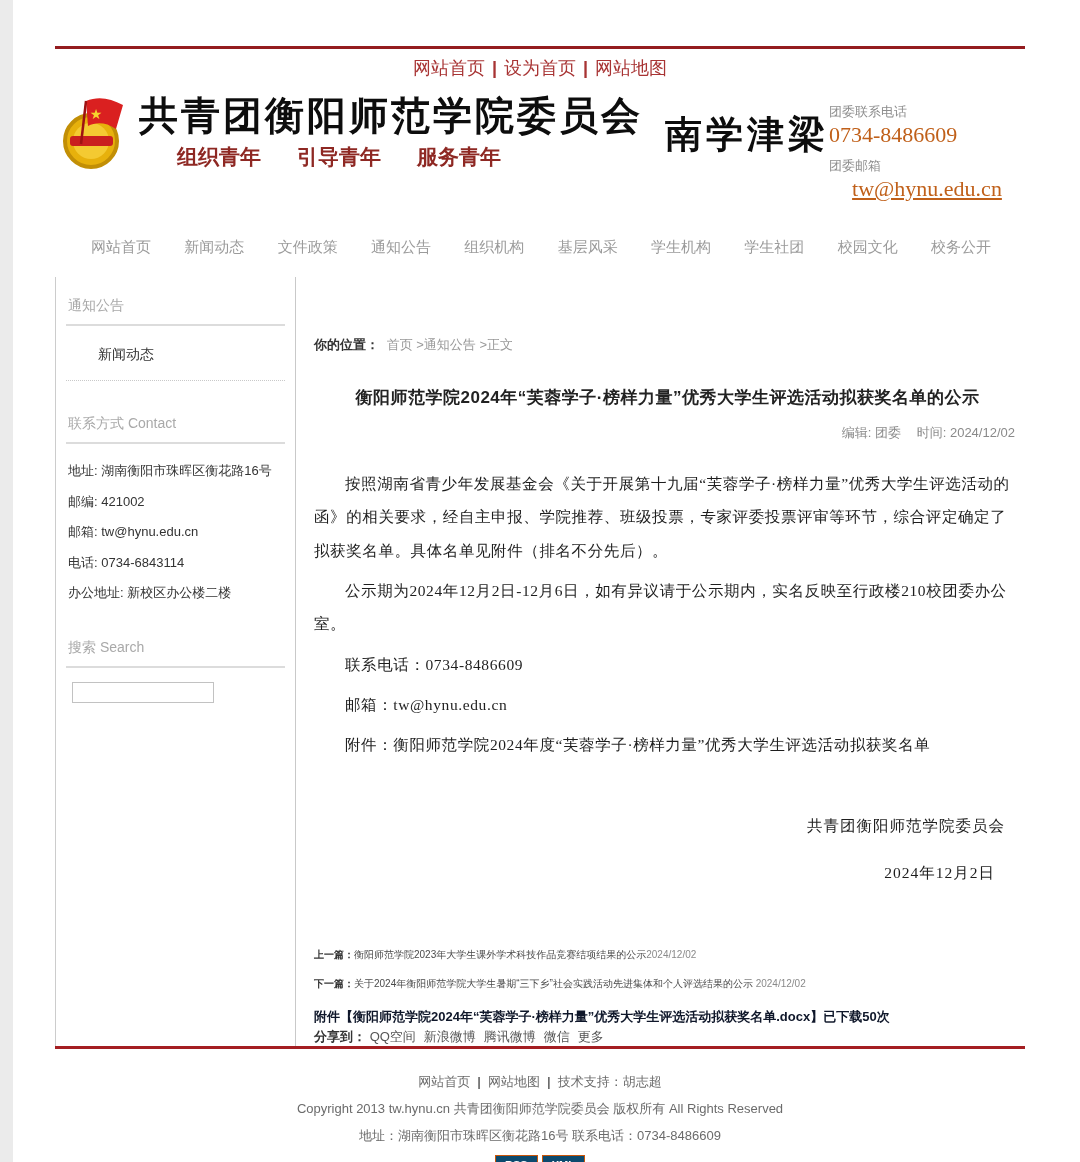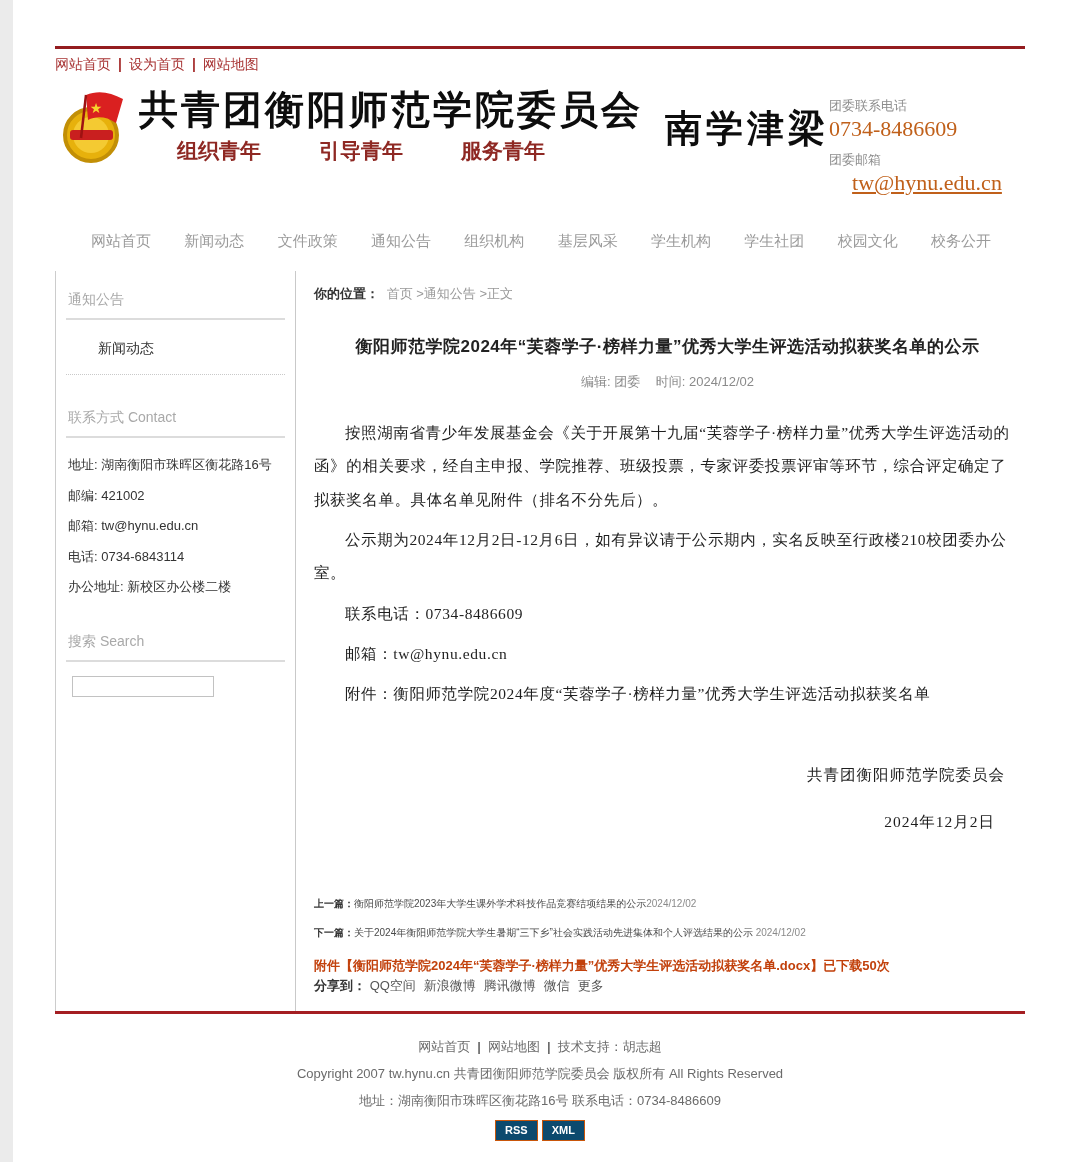--- a/index.html
+++ b/index.html
@@ -6,30 +6,30 @@
   html,body { background:#fff; }
   body {
     width:1080px; min-height:1162px; position:relative;
     font-family:"Liberation Sans","DejaVu Sans",sans-serif; color:#333;
   }
   .left-strip { position:absolute; left:0; top:0; width:13px; height:1162px; background:#ebebeb; }
   .page { width:970px; margin-left:55px; position:relative; }
 
   
   .topline { border-top:3px solid #941c1f; margin-top:46px; }
-  .topbar { text-align:left; padding:7px 0 0; font-size:14px; color:#a83434; }
+  .topbar { text-align:center; padding:7px 0 0; font-size:18px; color:#a83434; }
   .topbar span.lnk { color:#a83434; cursor:pointer; }
   .topbar .sep { font-weight:bold; margin:0 7px; color:#a83434; }
 
   
   .header { display:flex; align-items:flex-start; margin-top:14px; }
   .emblem { width:76px; height:76px; flex:0 0 76px; }
   .brand { margin-left:8px; }
   .brand-title { font-size:39px; font-weight:900; color:#0d0d0d; letter-spacing:3px; line-height:1.15; white-space:nowrap; }
-  .slogans { display:flex; gap:58px; padding-left:38px; margin-top:4px; font-size:21px; font-weight:bold; color:#8e2823; }
+  .slogans { display:flex; gap:36px; padding-left:38px; margin-top:4px; font-size:21px; font-weight:bold; color:#8e2823; }
   .motto { font-size:37px; font-weight:900; color:#0d0d0d; margin:16px 0 0 22px; letter-spacing:4px; white-space:nowrap; }
   .hcontact { margin-left:auto; width:218px; padding-top:0; }
   .c-label { color:#8d8d8d; font-size:13px; margin-top:9px; }
   .c-value { color:#c0601a; font-size:22px; font-family:"Liberation Serif","DejaVu Serif",serif; margin-top:1px; }
   .c-value.u { text-decoration:underline; cursor:pointer;text-align:center; }
 
   
   .nav { display:flex; justify-content:space-between; margin-top:30px; padding:6px 34px 10px 36px; font-size:15px; color:#9b9b9b; }
   .nav span { cursor:pointer; }
 
@@ -37,39 +37,39 @@
   .main { display:flex; margin-top:10px; border-bottom:3px solid #a41e22; min-height:743px; align-items:stretch; }
   aside { width:241px; flex:0 0 241px; border-left:1px solid #ccc; border-right:1px solid #c9c9c9; padding:16px 10px 0; }
   .side-h { color:#a9a9a9; font-size:14px; padding:4px 2px 9px; border-bottom:2px solid #dcdcdc; }
   .side-item { padding:20px 2px 16px 32px; font-size:14px; color:#333; border-bottom:1px dotted #c9c9c9; cursor:pointer; }
   .side-gap { height:30px; }
   .contact-lines { padding:12px 2px 8px; font-size:13px; color:#333; line-height:2.35; }
   .search-wrap { padding:14px 0 0 6px; }
   .search-input { width:142px; height:21px; border:1px solid #c2c2c2; background:#fff; }
 
   .content { flex:1; padding:14px 4px 0 18px; }
-  .breadcrumb { font-size:13px; color:#999; }
+  .breadcrumb { font-size:13px; color:#999;margin-top:45px; }
   .bc-label { color:#333; font-weight:bold; margin-right:4px; }
   .bc-item { color:#999; cursor:pointer; }
   .art-title { text-align:center; font-size:17px; font-weight:bold; color:#222; margin-top:32px; letter-spacing:0.5px; }
-  .art-meta { text-align:center; font-size:13px; color:#8a8a8a; margin-top:15px; }
+  .art-meta { text-align:right; font-size:13px; color:#8a8a8a; margin-top:15px; }
   .art-meta span { margin:0 6px; }
   .art-body { margin-top:25px; font-family:"Liberation Serif","DejaVu Serif",serif; font-size:15.5px; color:#1e1e1e; }
   .art-body p { text-indent:2em; line-height:2.15; margin:7px 0; letter-spacing:0.6px; }
   .sign { text-align:right; font-family:"Liberation Serif","DejaVu Serif",serif; font-size:15.5px; color:#1e1e1e; letter-spacing:1px; }
   .sign-org { margin-top:54px; padding-right:16px; }
   .sign-date { margin-top:26px; padding-right:26px; }
 
   .pager { margin-top:64px; font-size:10px; }
   .pager-row { margin:15px 0; }
   .p-label { font-weight:bold; color:#333; }
   .p-link { color:#4a4a4a; cursor:pointer; }
   .p-date { color:#8a8a8a; }
 
-  .attach { margin-top:8px; font-size:13px; font-weight:bold; color:#c2410c; line-height:1.7; }
+  .attach { margin-top:8px; font-size:13px; font-weight:bold; color:#0f172a; line-height:1.7; }
   .attach .a-link { cursor:pointer; }
   .share-row { font-size:13px; color:#333; font-weight:bold; }
   .share-items span { font-weight:normal; color:#555; margin-right:8px; cursor:pointer; }
 
   
   footer { text-align:center; color:#6b6b6b; font-size:13px; margin-top:24px; padding-bottom:30px; }
   .f-line { margin:9px 0; }
   .f-lnk { color:#6b6b6b; cursor:pointer; }
   .f-sep { font-weight:bold; margin:0 7px; }
   .badges { margin-top:10px; }
@@ -198,20 +198,20 @@
         </span>
       </div>
 
     </section>
   </div>
 
   <footer>
     <div class="f-line">
       <span class="f-lnk">网站首页</span><span class="f-sep">|</span><span class="f-lnk">网站地图</span><span class="f-sep">|</span><span>技术支持：胡志超</span>
     </div>
-    <div class="f-line">Copyright 2007 tw.hynu.cn 共青团衡阳师范学院委员会 版权所有 All Rights Reserved</div>
+    <div class="f-line">Copyright 2013 tw.hynu.cn 共青团衡阳师范学院委员会 版权所有 All Rights Reserved</div>
     <div class="f-line">地址：湖南衡阳市珠晖区衡花路16号 联系电话：0734-8486609</div>
     <div class="badges">
       <span class="badge">RSS</span><span class="badge">XML</span>
     </div>
   </footer>
 
 </div>
 
 </body></html>

